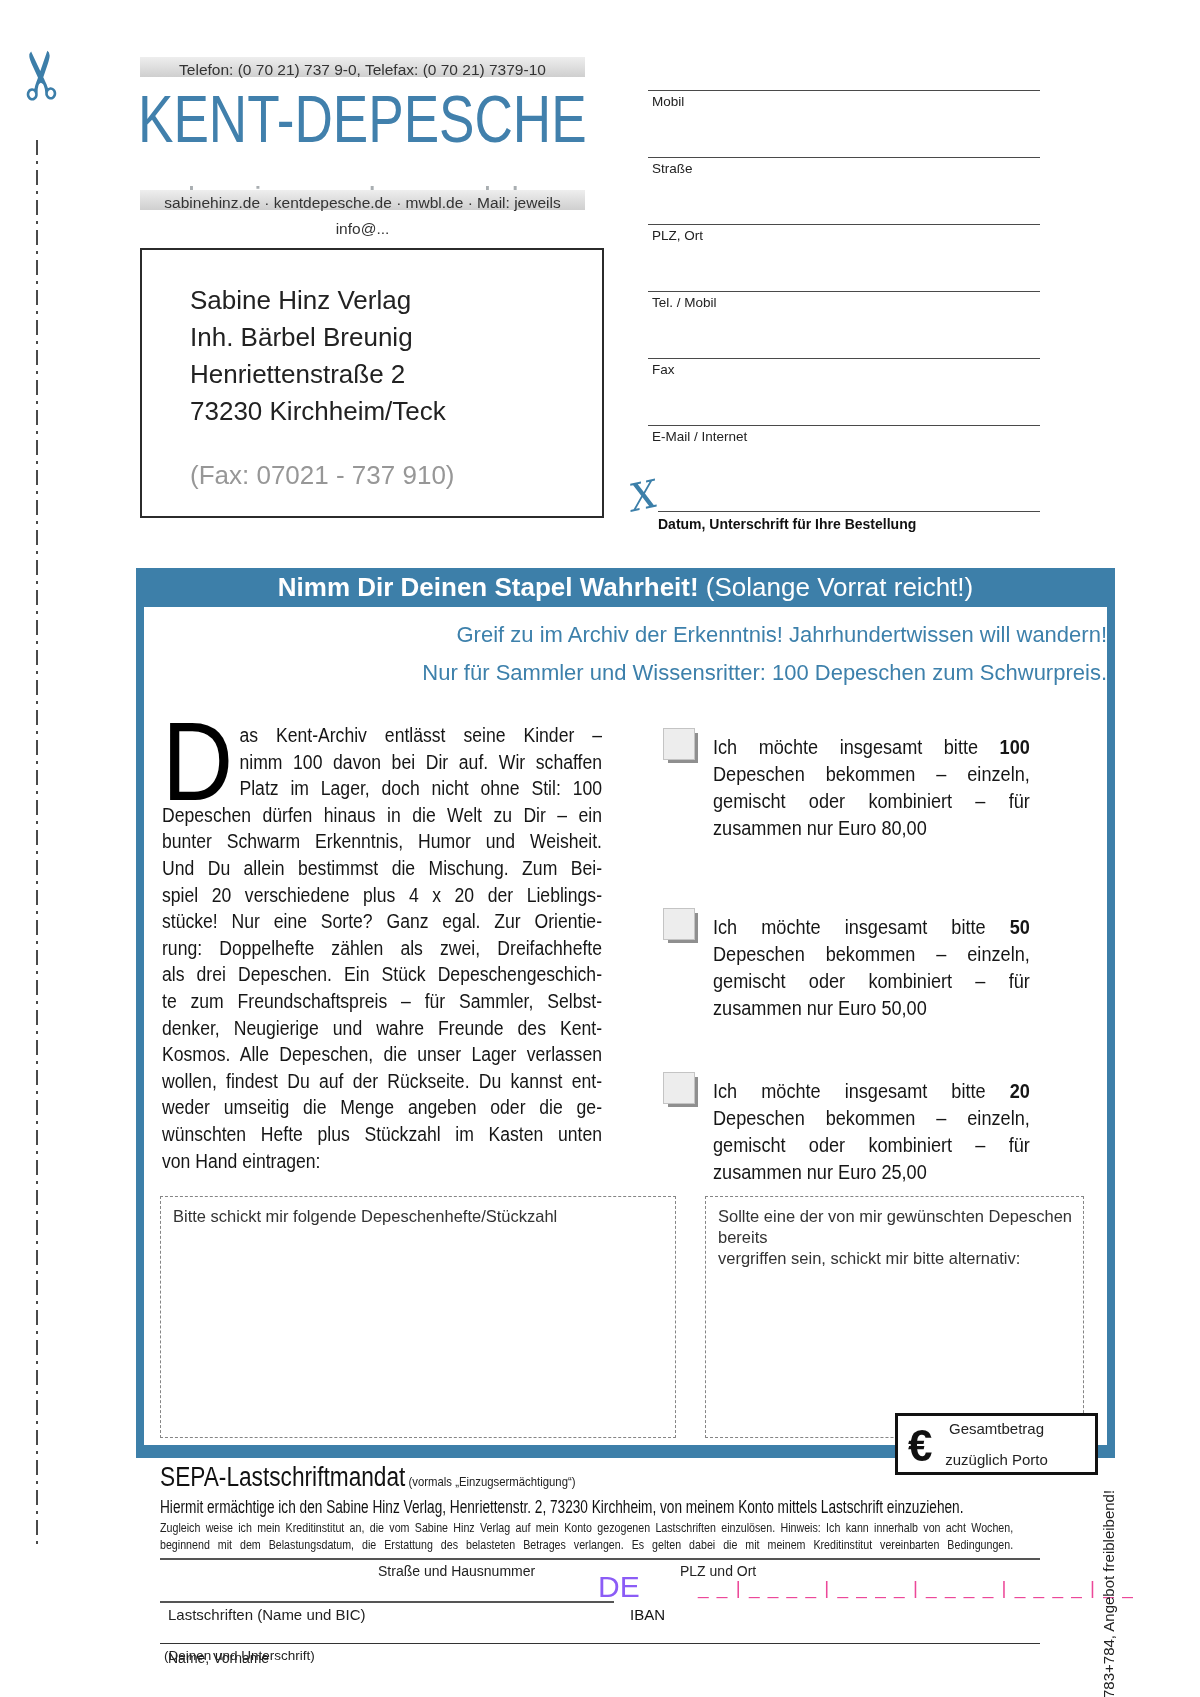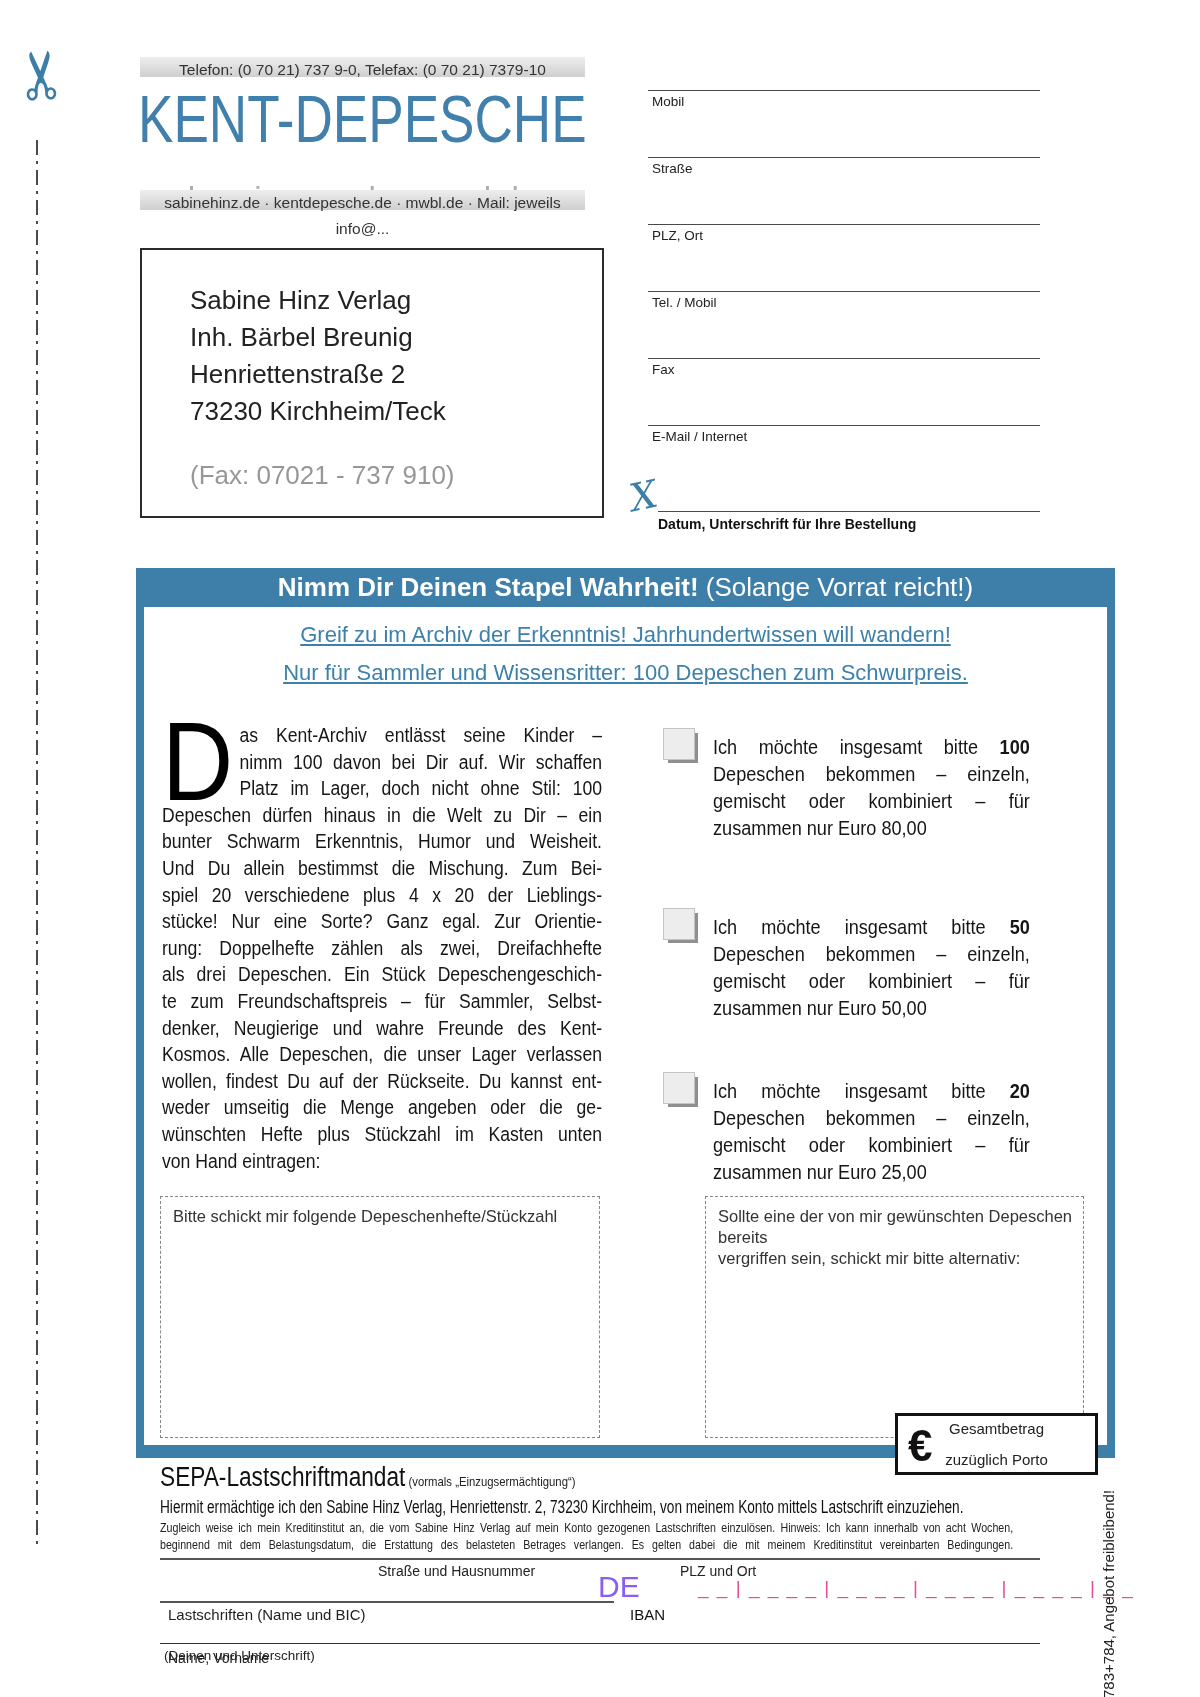--- a/index.html
+++ b/index.html
@@ -37,41 +37,41 @@
 
   
   .banner{left:136px;top:568px;width:979px;height:39px;background:#3d7fa9;color:#fff;
           text-align:center;line-height:39px;font-size:26px;white-space:nowrap;}
   .banner b{font-weight:bold;}
   .fbar{background:#3d7fa9;}
   .frame-left{left:136px;top:607px;width:8px;height:851px;}
   .frame-right{left:1107px;top:607px;width:8px;height:851px;}
   .frame-bottom{left:136px;top:1445px;width:979px;height:13px;}
 
-  .subtitle{left:144px;width:963px;text-align:center;font-size:22px;color:#3d80ab;white-space:nowrap;text-decoration:underline;}
+  .subtitle{left:144px;width:963px;text-align:right;font-size:22px;color:#3d80ab;white-space:nowrap;}
 
   
   .intro{left:162px;top:722px;width:500px;transform:scaleX(0.88);transform-origin:0 0;
          font-size:20px;line-height:26.6px;color:#161616;}
   .intro .ln{min-height:26.6px;}
   .jl{text-align:justify;text-align-last:justify;}
   .indent{padding-left:88px;}
   .dropcap{position:absolute;left:0;top:-2px;font-size:112px;line-height:84px;color:#000;}
 
   
   .option{left:663px;width:372px;height:120px;}
   .checkbox{position:absolute;left:0;top:0;width:30px;height:30px;background:#ededed;
             border:1px solid #c4c4c4;box-shadow:4px 4px 0 -1px #8f8f8f;}
   .opt-text{position:absolute;left:50px;top:5px;width:358px;transform:scaleX(0.885);
             transform-origin:0 0;font-size:20.5px;line-height:27px;color:#161616;}
   .opt-text b{font-weight:bold;}
 
   
   .dash-box{border:1.5px dashed #858585;box-sizing:border-box;background:#fff;}
-  .hand-box{left:160px;top:1196px;width:440px;height:242px;}
+  .hand-box{left:160px;top:1196px;width:516px;height:242px;}
   .alt-box{left:705px;top:1196px;width:379px;height:242px;}
   .dash-label{position:absolute;left:12px;top:9px;font-size:16.5px;color:#333;line-height:21px;white-space:pre-line;}
 
   
   .total-box{left:895px;top:1413px;width:203px;height:62px;background:#fff;border:3px solid #111;
              box-sizing:border-box;z-index:5;}
   .total-title{position:absolute;left:0;top:4px;width:100%;text-align:center;font-size:15px;color:#222;}
   .euro{position:absolute;left:10px;top:8px;font-size:44px;font-weight:bold;color:#111;line-height:44px;}
   .total-note{position:absolute;left:0;bottom:4px;width:100%;text-align:center;font-size:15px;color:#222;}
 

